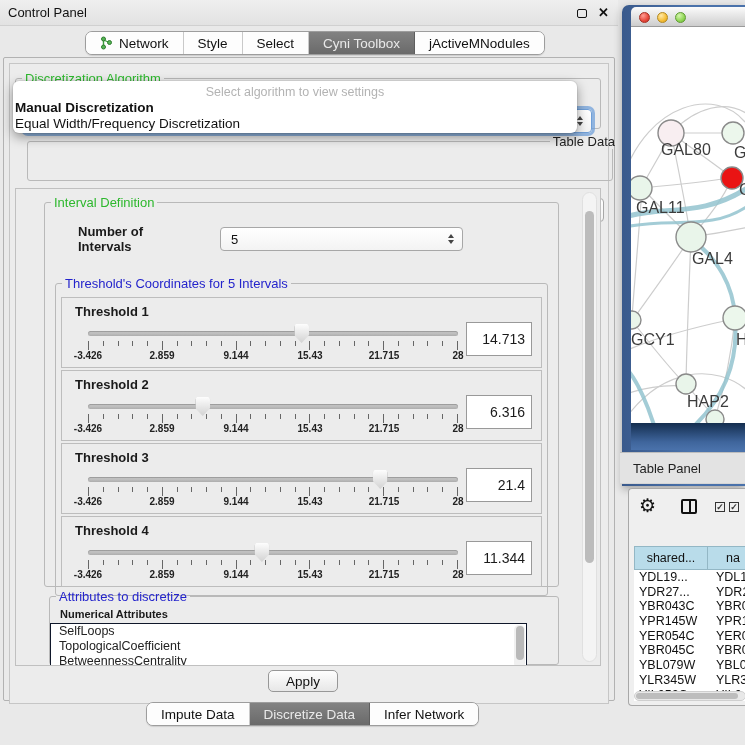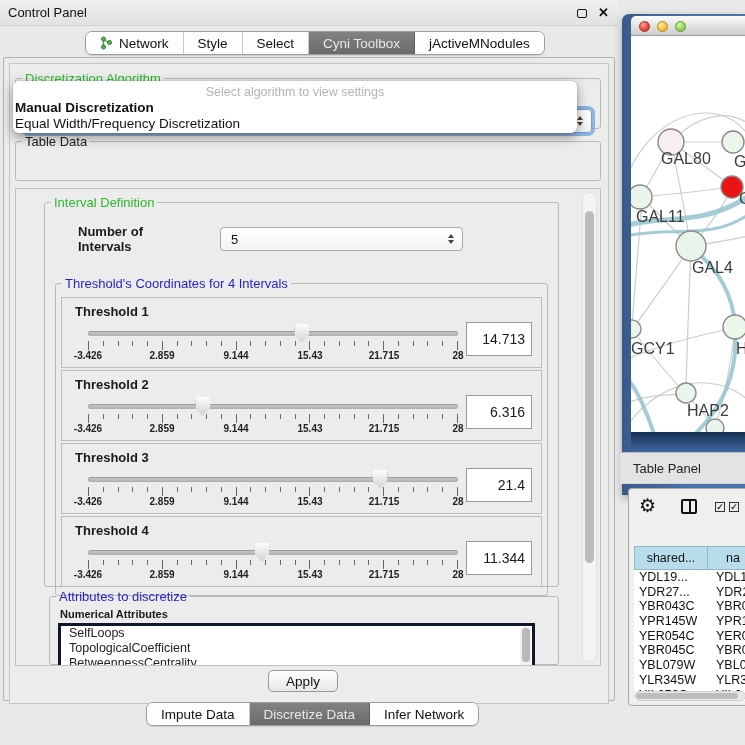--- a/index.html
+++ b/index.html
@@ -32,21 +32,21 @@
   .main-inner { position:absolute; left:9px; top:63px; width:600px; height:641px;
     border:1px solid #c6c6c6; background:#ececec; }
 
   fieldset { border:1px solid #b9b9b9; border-radius:3px; position:absolute; }
   legend { font-size:13px; padding:0 3px; margin-left:6px; white-space:nowrap; }
   .lg-green { color:#2db82d; }
   .lg-blue  { color:#2424cc; }
   .lg-black { color:#222; }
 
   .fs-algo  { left:5px; top:7px;  width:586px; height:58px; }
-  .fs-table { left:5px; top:70px; width:586px; height:47px; }
+  .fs-table { left:17px; top:70px; width:586px; height:47px;text-align:right; }
 
   .combo { position:relative; height:24px; background:linear-gradient(#ffffff,#f3f3f3);
     border:1px solid #a7a7a7; border-radius:4px; display:flex; align-items:center;
     font-size:13px; padding-left:10px; color:#111; }
   .combo .arrows { position:absolute; right:8px; top:50%; transform:translateY(-50%);
     display:flex; flex-direction:column; gap:2px; }
   .combo .arrows i { display:block; width:0; height:0; border-left:3.5px solid transparent; border-right:3.5px solid transparent; }
   .combo .arrows .up   { border-bottom:4px solid #444; }
   .combo .arrows .down { border-top:4px solid #444; }
   .algo-combo { position:absolute; left:8px; right:8px; top:23px;
@@ -76,43 +76,43 @@
   .ticks { position:absolute; left:0; right:0; top:22px; height:10px; display:flex; justify-content:space-between; }
   .tick { width:1px; height:5px; background:#666; }
   .tick.major { height:9px; }
   .tick-labels { position:absolute; left:0; right:0; top:31px; height:12px; }
   .tick-labels span { position:absolute; transform:translateX(-50%); font-size:10px; font-weight:bold; color:#222; white-space:nowrap; }
   .vbox { width:66px; height:34px; margin-top:3px; background:#fff; border:1px solid #999;
     font-size:14px; text-align:right; padding:8px 6px 0 0; }
 
   .fs-attr { left:33px; top:400px; width:510px; height:76px; }
   .attr-head { font-weight:bold; font-size:11px; margin:4px 0 3px 10px; }
-  .listbox { position:relative; margin-left:8px; width:477px; height:46px; background:#fff;
-    border:3px solid #0f172a; overflow:hidden; }
+  .listbox { position:relative; margin-left:0; width:477px; height:46px; background:#fff;
+    border:1px solid #0f172a; overflow:hidden; }
   .attr-item { font-size:12.5px; line-height:15px; padding-left:8px; color:#222; }
   .list-sb { position:absolute; right:1px; top:1px; width:11px; height:43px; background:#f0f0f0; border-radius:5px; }
   .list-sb i { position:absolute; left:1.5px; top:1px; width:8px; height:34px; background:#b9b9b9; border-radius:4px; display:block; }
 
   .vsb { position:absolute; right:3px; top:3px; bottom:3px; width:15px; background:#f4f4f4;
     border:1px solid #e0e0e0; border-radius:8px; }
   .vsb-thumb { position:absolute; left:2px; top:18px; width:9px; height:352px; background:#bcbcbc; border-radius:5px; }
 
   .apply-btn { position:absolute; left:258px; top:606px; width:70px; height:22px;
     background:linear-gradient(#fefefe,#e7e7e7); border:1px solid #979797; border-radius:5px;
     font-size:13.5px; font-family:"Liberation Sans",sans-serif; color:#111; }
 
   
   .popup { position:absolute; left:13px; top:81px; width:564px; height:52px; background:#fff;
     border-radius:6px; box-shadow:0 4px 12px rgba(0,0,0,.4), 0 0 0 1px rgba(0,0,0,.06); z-index:60; padding-top:3px; }
   .popup-item { font-size:13.5px; line-height:16px; padding-left:2px; color:#111; white-space:nowrap; }
   .popup-item.hint { color:#b3b3b3; text-align:center; font-size:12.5px; padding-left:0; }
   .popup-item.sel { font-weight:bold; }
 
   
-  .netwin { position:absolute; left:622px; top:14px; width:123px; height:481px;
+  .netwin { position:absolute; left:622px; top:5px; width:123px; height:481px;
     background:linear-gradient(90deg,#3a5a8c,#4a72ab 55%); border-radius:7px 0 0 0;
     box-shadow:0 3px 8px rgba(0,0,0,.3); }
   .net-titlebar { position:absolute; left:9px; top:2px; width:114px; height:20px;
     background:linear-gradient(#fbfbfb,#cdcdcd); border-bottom:1px solid #9a9a9a; border-radius:5px 0 0 0; }
   .tl { position:absolute; top:4.5px; width:11px; height:11px; border-radius:50%; }
   .tl-red    { left:8px;  background:radial-gradient(circle at 35% 30%,#ff9d93,#e6473a 60%,#c22f24); border:1px solid #a42d22; }
   .tl-yellow { left:26px; background:radial-gradient(circle at 35% 30%,#ffe9a8,#f5bd35 60%,#d99e22); border:1px solid #b3891f; }
   .tl-green  { left:44px; background:radial-gradient(circle at 35% 30%,#d6f5b0,#8fd654 60%,#6db33a); border:1px solid #5f9a33; }
   .net-canvas { position:absolute; left:9px; top:22px; width:114px; height:396px; background:#fff; overflow:hidden; }
   .net-bottom { position:absolute; left:9px; top:418px; width:114px; height:27px;
@@ -213,21 +213,21 @@
           <span class="num-label">Number of Intervals</span>
           <div class="combo num-combo">
             <span>5</span>
             <span class="arrows">
                 <i class="up"></i>
                 <i class="down"></i>
               </span>
           </div>
         </div>
         <fieldset class="fs-thresholds">
-          <legend class="lg-blue">Threshold's Coordinates for 4 Intervals</legend>
+          <legend class="lg-blue">Threshold's Coordinates for 5 Intervals</legend>
           <div class="tstack" id="thresholds">
               <div class="tbox">
                 <div class="tlabel">Threshold 1</div>
                 <div class="trow">
                   <div class="slider">
                     <div class="range">
                       <div class="track"></div>
                       <div class="ticks">
                         <span class="tick major"></span>
                         <span class="tick"></span>

